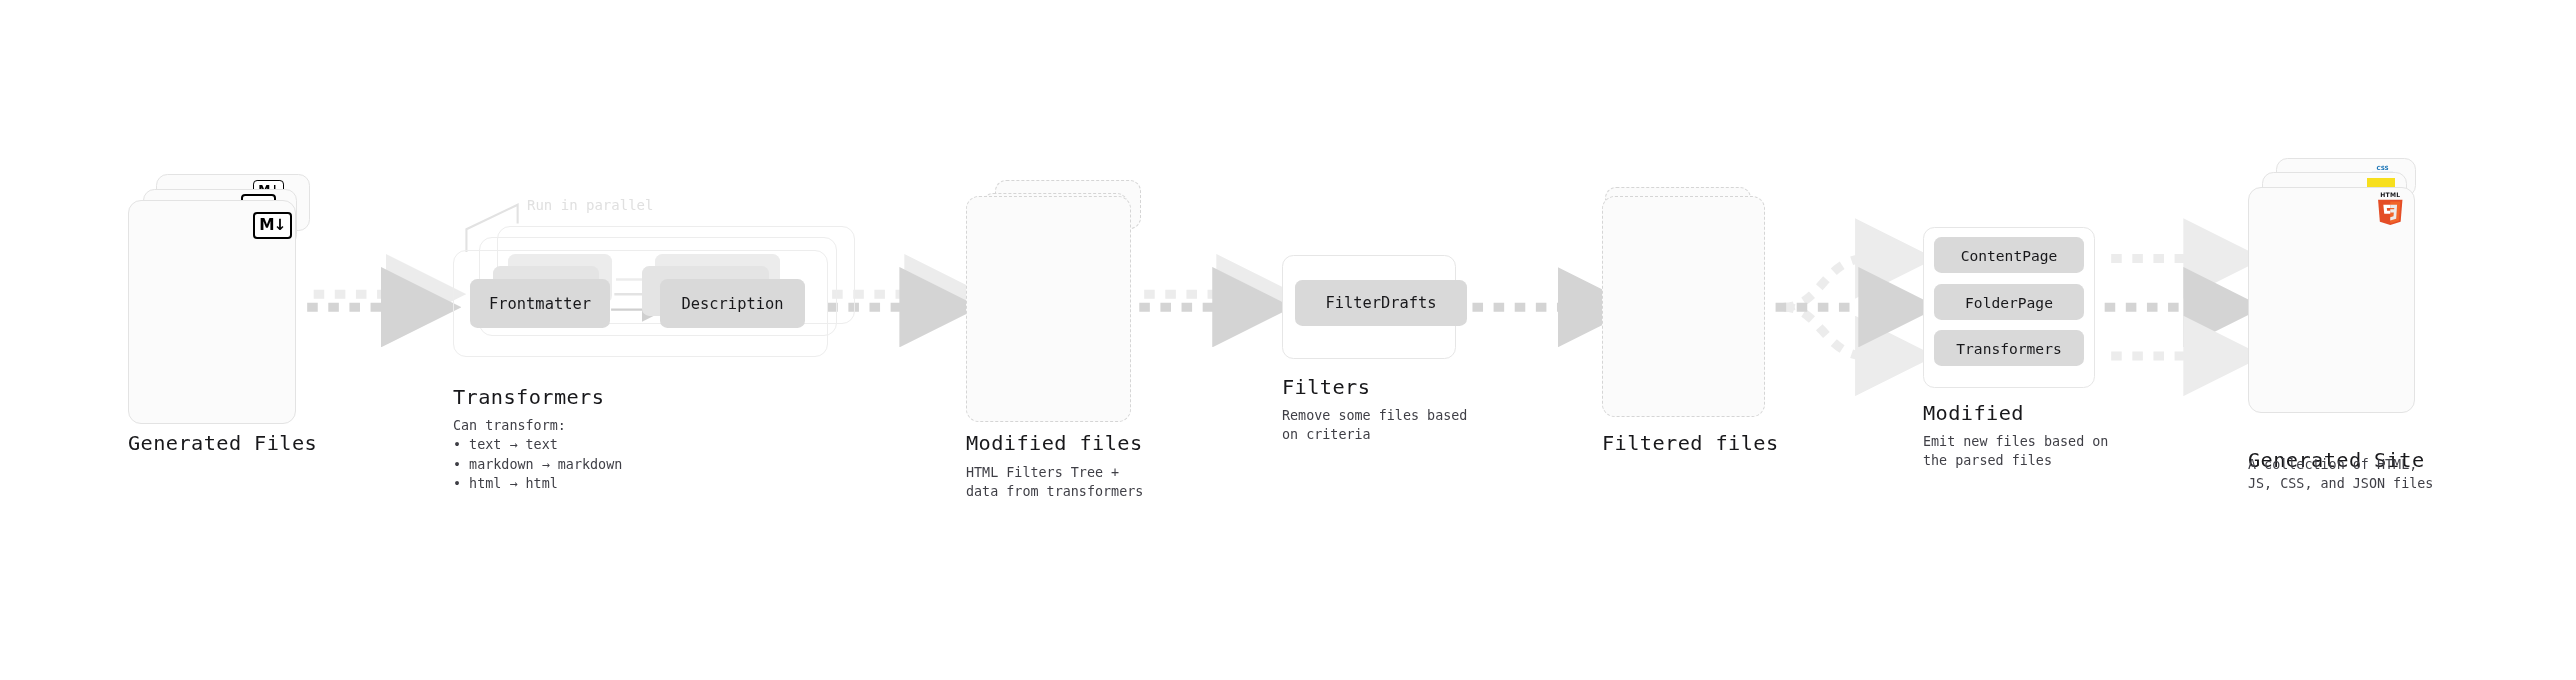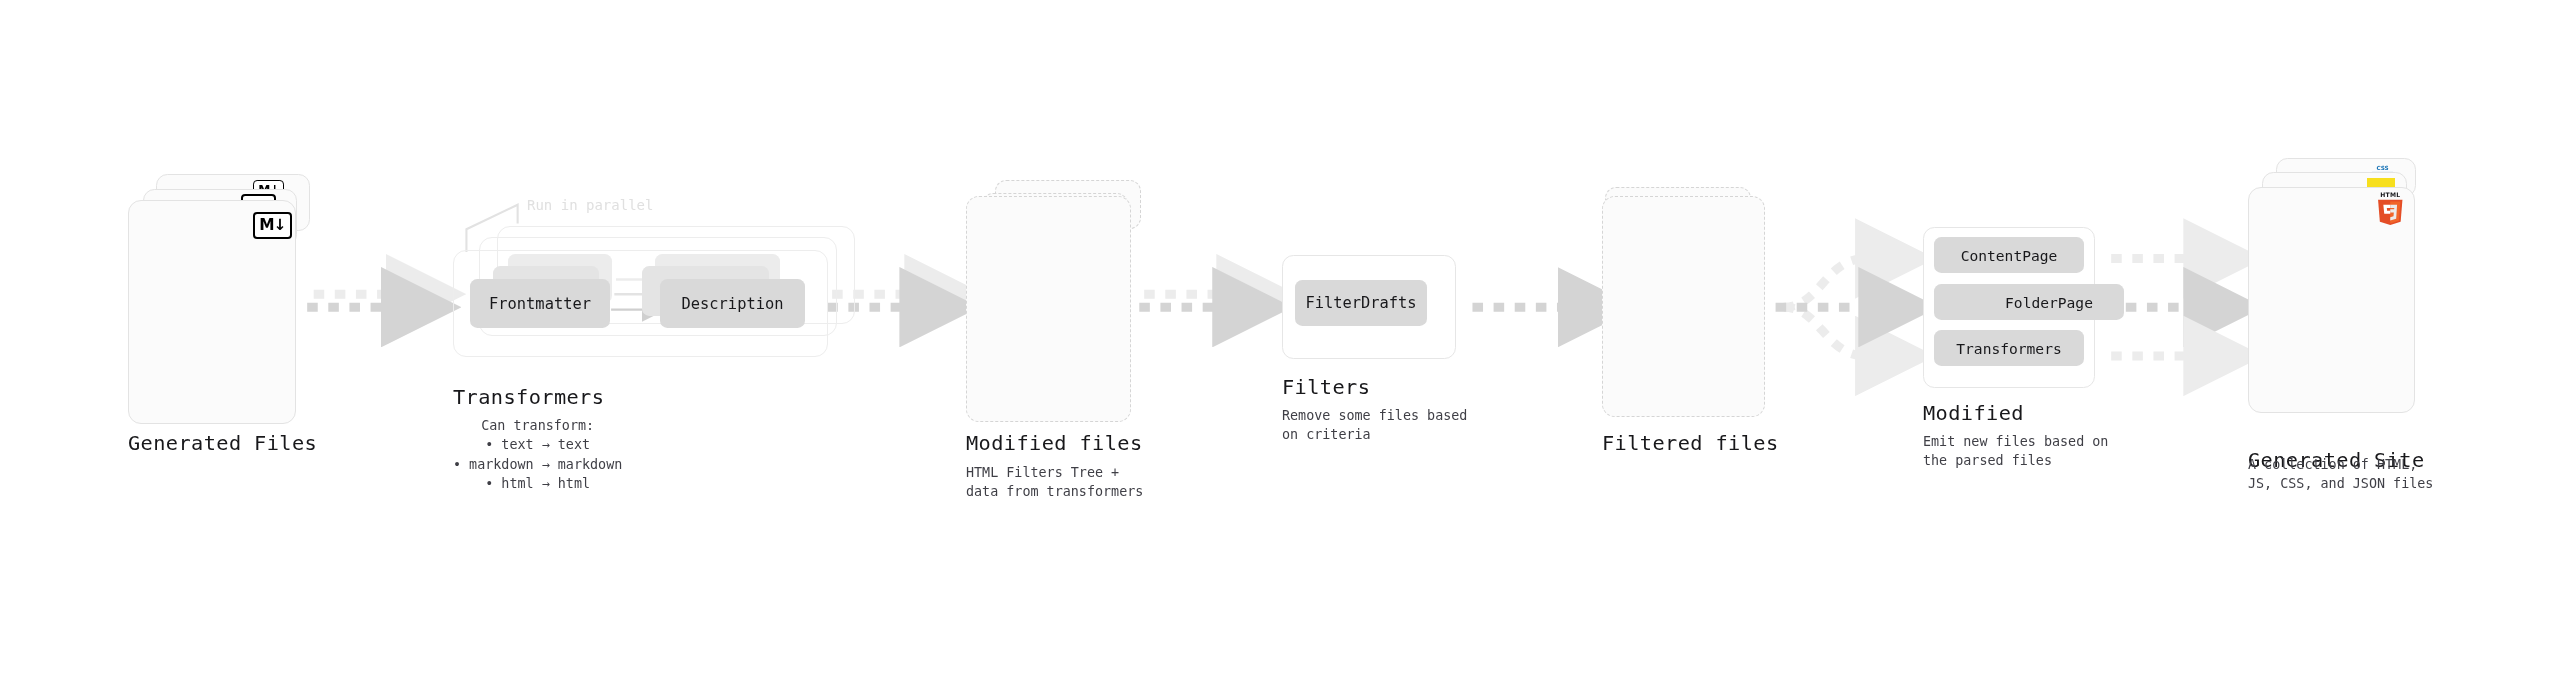--- a/index.html
+++ b/index.html
@@ -106,21 +106,21 @@
   
   .filter-box{
     position:absolute;
     border:1.6px solid #e6e6e6;
     border-radius:11.4px;
     box-sizing:border-box;
     background:#ffffff;
   }
 
   svg.overlay{position:absolute;left:0;top:0;width:2576px;height:681px;pointer-events:none;}
-  .bullets{white-space:pre-line;text-align:center;}
+  .bullets{white-space:pre-line;}
 </style>
 </head>
 <body>
 
 <div class="stage-canvas">
 
   <svg class="overlay" viewBox="0 0 3170 838">
     <defs>
       <marker id="ahStrong" markerWidth="9" markerHeight="9" refX="1.2" refY="4.5" orient="auto" markerUnits="strokeWidth">
         <path d="M0,0 L9,4.5 L0,9 z" fill="#d4d4d4"></path>
@@ -244,21 +244,21 @@
       <div class="skel" style="left:981px;top:385px;width:119px;height:16.3px;"></div>
     </div>
 
     <div class="cap-title" style="left:966px;top:431px;">Modified files</div>
     <div class="cap-sub" style="left:966px;top:463px;">HTML Filters Tree +
 data from transformers</div>
   </div>
 
   <div>
     <div class="filter-box" style="left:1282px;top:255px;width:174px;height:104px;z-index:1;"></div>
-    <div class="chip" style="left:1295px;top:280px;width:132px;height:46px;z-index:2;">FilterDrafts</div>
+    <div class="chip" style="left:1295px;top:280px;width:172px;height:46px;z-index:2;">FilterDrafts</div>
 
     <div class="cap-title" style="left:1282px;top:375px;">Filters</div>
     <div class="cap-sub" style="left:1282px;top:406px;">Remove some files based
 on criteria</div>
   </div>
 
   <div>
     <div class="doccard dashed" style="left:1605px;top:187px;width:146px;height:46px;border-radius:11.4px;z-index:1;"></div>
     <div class="doccard dashed" style="left:1602px;top:196px;width:163px;height:221px;z-index:2;"></div>
 
@@ -273,21 +273,21 @@
       <div class="skel" style="left:1619px;top:384px;width:117px;height:16.3px;"></div>
     </div>
 
     <div class="cap-title" style="left:1602px;top:431px;">Filtered files</div>
   </div>
 
   <div>
     <div class="emit-box" style="left:1923px;top:227px;width:172px;height:161px;z-index:1;"></div>
 
     <div class="emit-chip" style="left:1934px;top:237px;width:150px;height:36px;z-index:2;">ContentPage</div>
-    <div class="emit-chip" style="left:1934px;top:284px;width:150px;height:36px;z-index:2;padding-left:40px;">FolderPage</div>
+    <div class="emit-chip" style="left:1934px;top:284px;width:150px;height:36px;z-index:2;">FolderPage</div>
     <div class="emit-chip" style="left:1934px;top:330px;width:150px;height:36px;z-index:2;">Transformers</div>
 
     <div class="cap-title" style="left:1923px;top:401px;">Modified</div>
     <div class="cap-sub" style="left:1923px;top:432px;">Emit new files based on
 the parsed files</div>
   </div>
 
   <div>
 
     <div class="doccard" style="left:2276px;top:158px;width:140px;height:39px;border-radius:11.4px;z-index:1;"></div>

